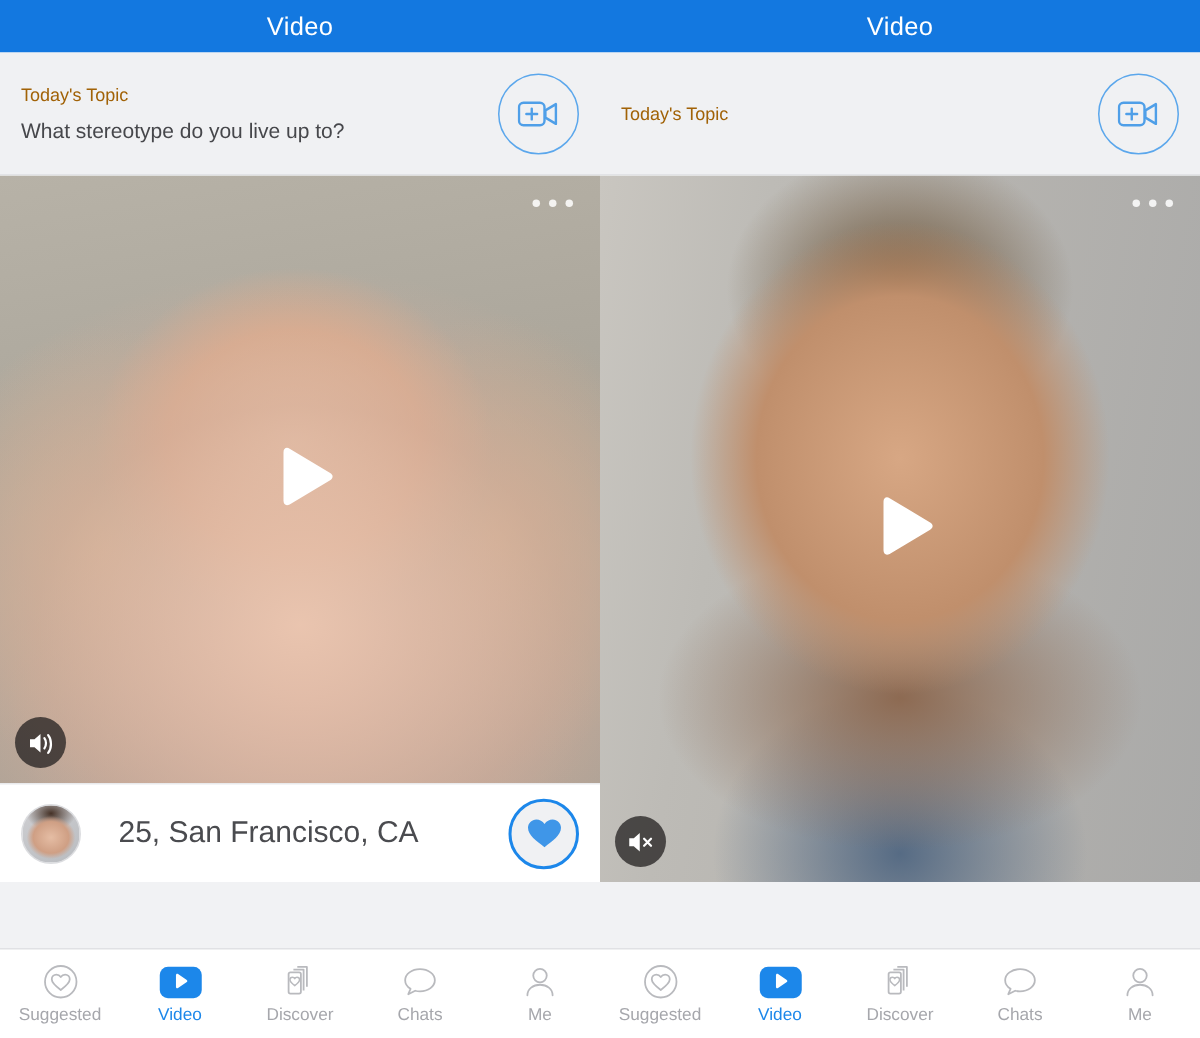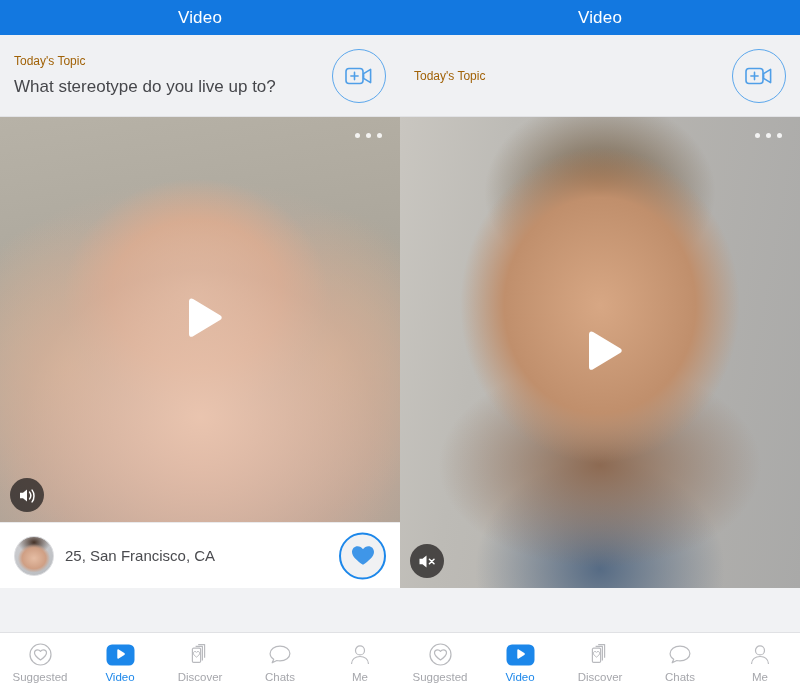--- a/index.html
+++ b/index.html
@@ -24,21 +24,21 @@
   }
 
   
   .topicbar {
     height: 82px; background: #f0f1f3; flex: none;
     display: flex; align-items: center; position: relative;
     padding: 0 14px; border-bottom: 1px solid #e2e3e6;
   }
   .topic-texts { display: flex; flex-direction: column; justify-content: center; gap: 9px; }
   .topic-label { font-size: 12px; color: #a16207; }
-  .topic-question { font-size: 17px; color: #46474b; }
+  .topic-question { font-size: 14px; color: #46474b; }
   .record-btn {
     position: absolute; right: 14px; top: 50%; transform: translateY(-50%);
     width: 54px; height: 54px; border-radius: 50%;
     border: 1.6px solid #5ba7ec; background: #f0f1f3;
     display: flex; align-items: center; justify-content: center;
   }
 
   
   .video {
     flex: 1 1 auto; position: relative; overflow: hidden;
@@ -88,21 +88,21 @@
     border: 1px solid #dcdde0;
   }
   .avatar-a { background:
       radial-gradient(52% 46% at 50% 56%, #e5bda4 0%, #cf9f84 60%, rgba(0,0,0,0) 82%),
       radial-gradient(60% 42% at 50% 14%, #463227 0%, rgba(0,0,0,0) 72%),
       linear-gradient(150deg,#cfcfd2 0%, #b9bcc0 100%); }
   .avatar-b { background:
       radial-gradient(34% 26% at 52% 30%, #d4a482 0%, rgba(0,0,0,0) 74%),
       radial-gradient(70% 46% at 50% 82%, #7b9ac2 0%, rgba(0,0,0,0) 76%),
       linear-gradient(160deg,#8fa5b4 0%, #6f8a64 54%, #4f6b3e 100%); }
-  .info-text { margin-left: 11px; font-size: 15px; color: #4a4b4f; }
+  .info-text { margin-left: 25px; font-size: 20px; color: #4a4b4f; }
   .like-btn {
     position: absolute; right: 14px; top: 50%; transform: translateY(-50%);
     width: 47px; height: 47px; border-radius: 50%;
     border: 2.2px solid #1c87ea; background: #f0f1f3;
     display: flex; align-items: center; justify-content: center;
   }
   .pane-tail { height: 44px; background: #f1f2f4; flex: none; }
 
   
   .navbar {

